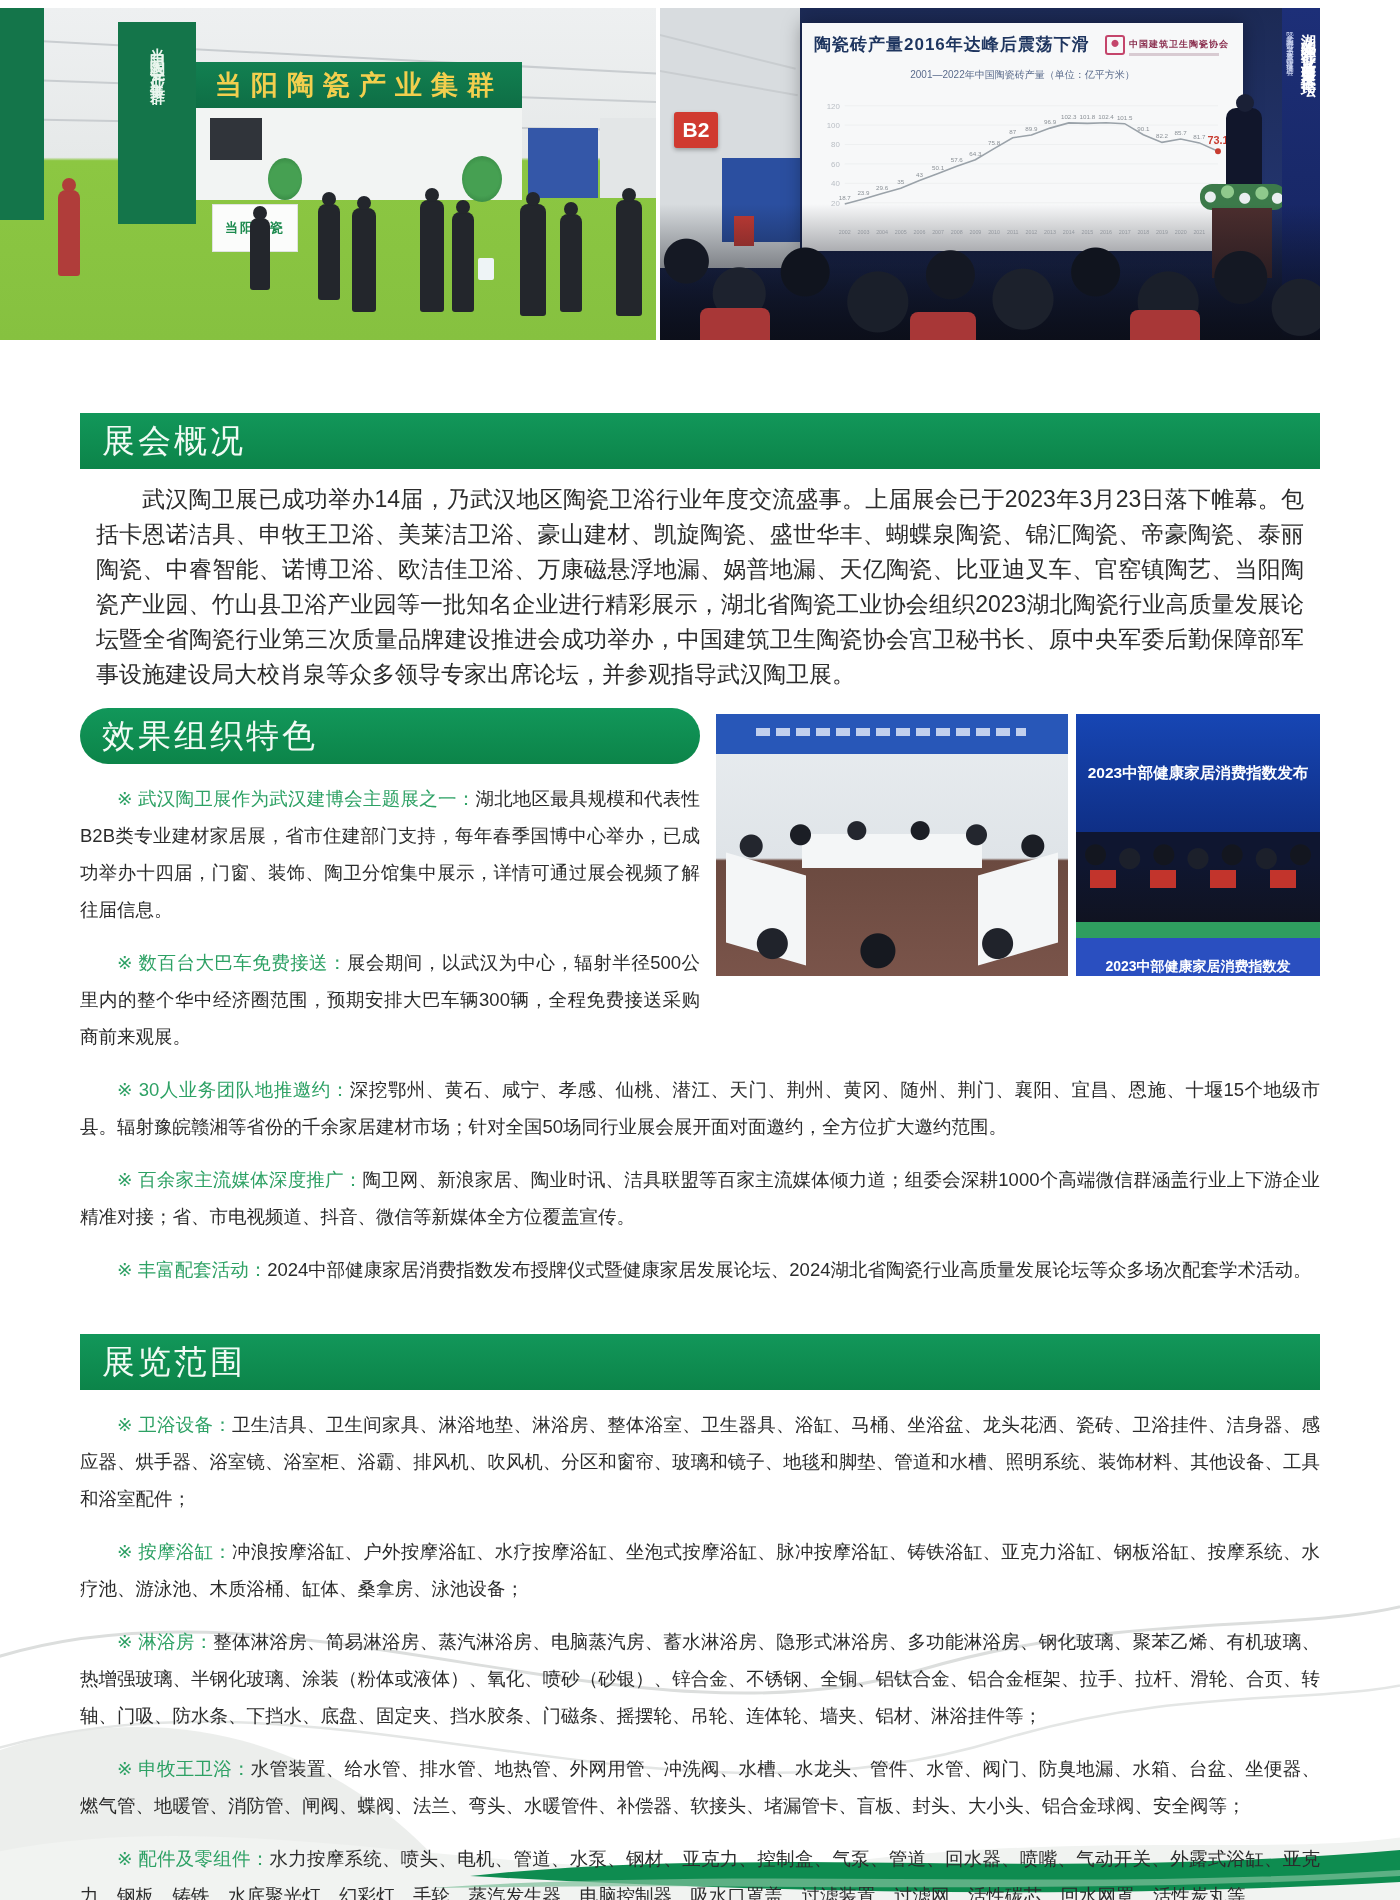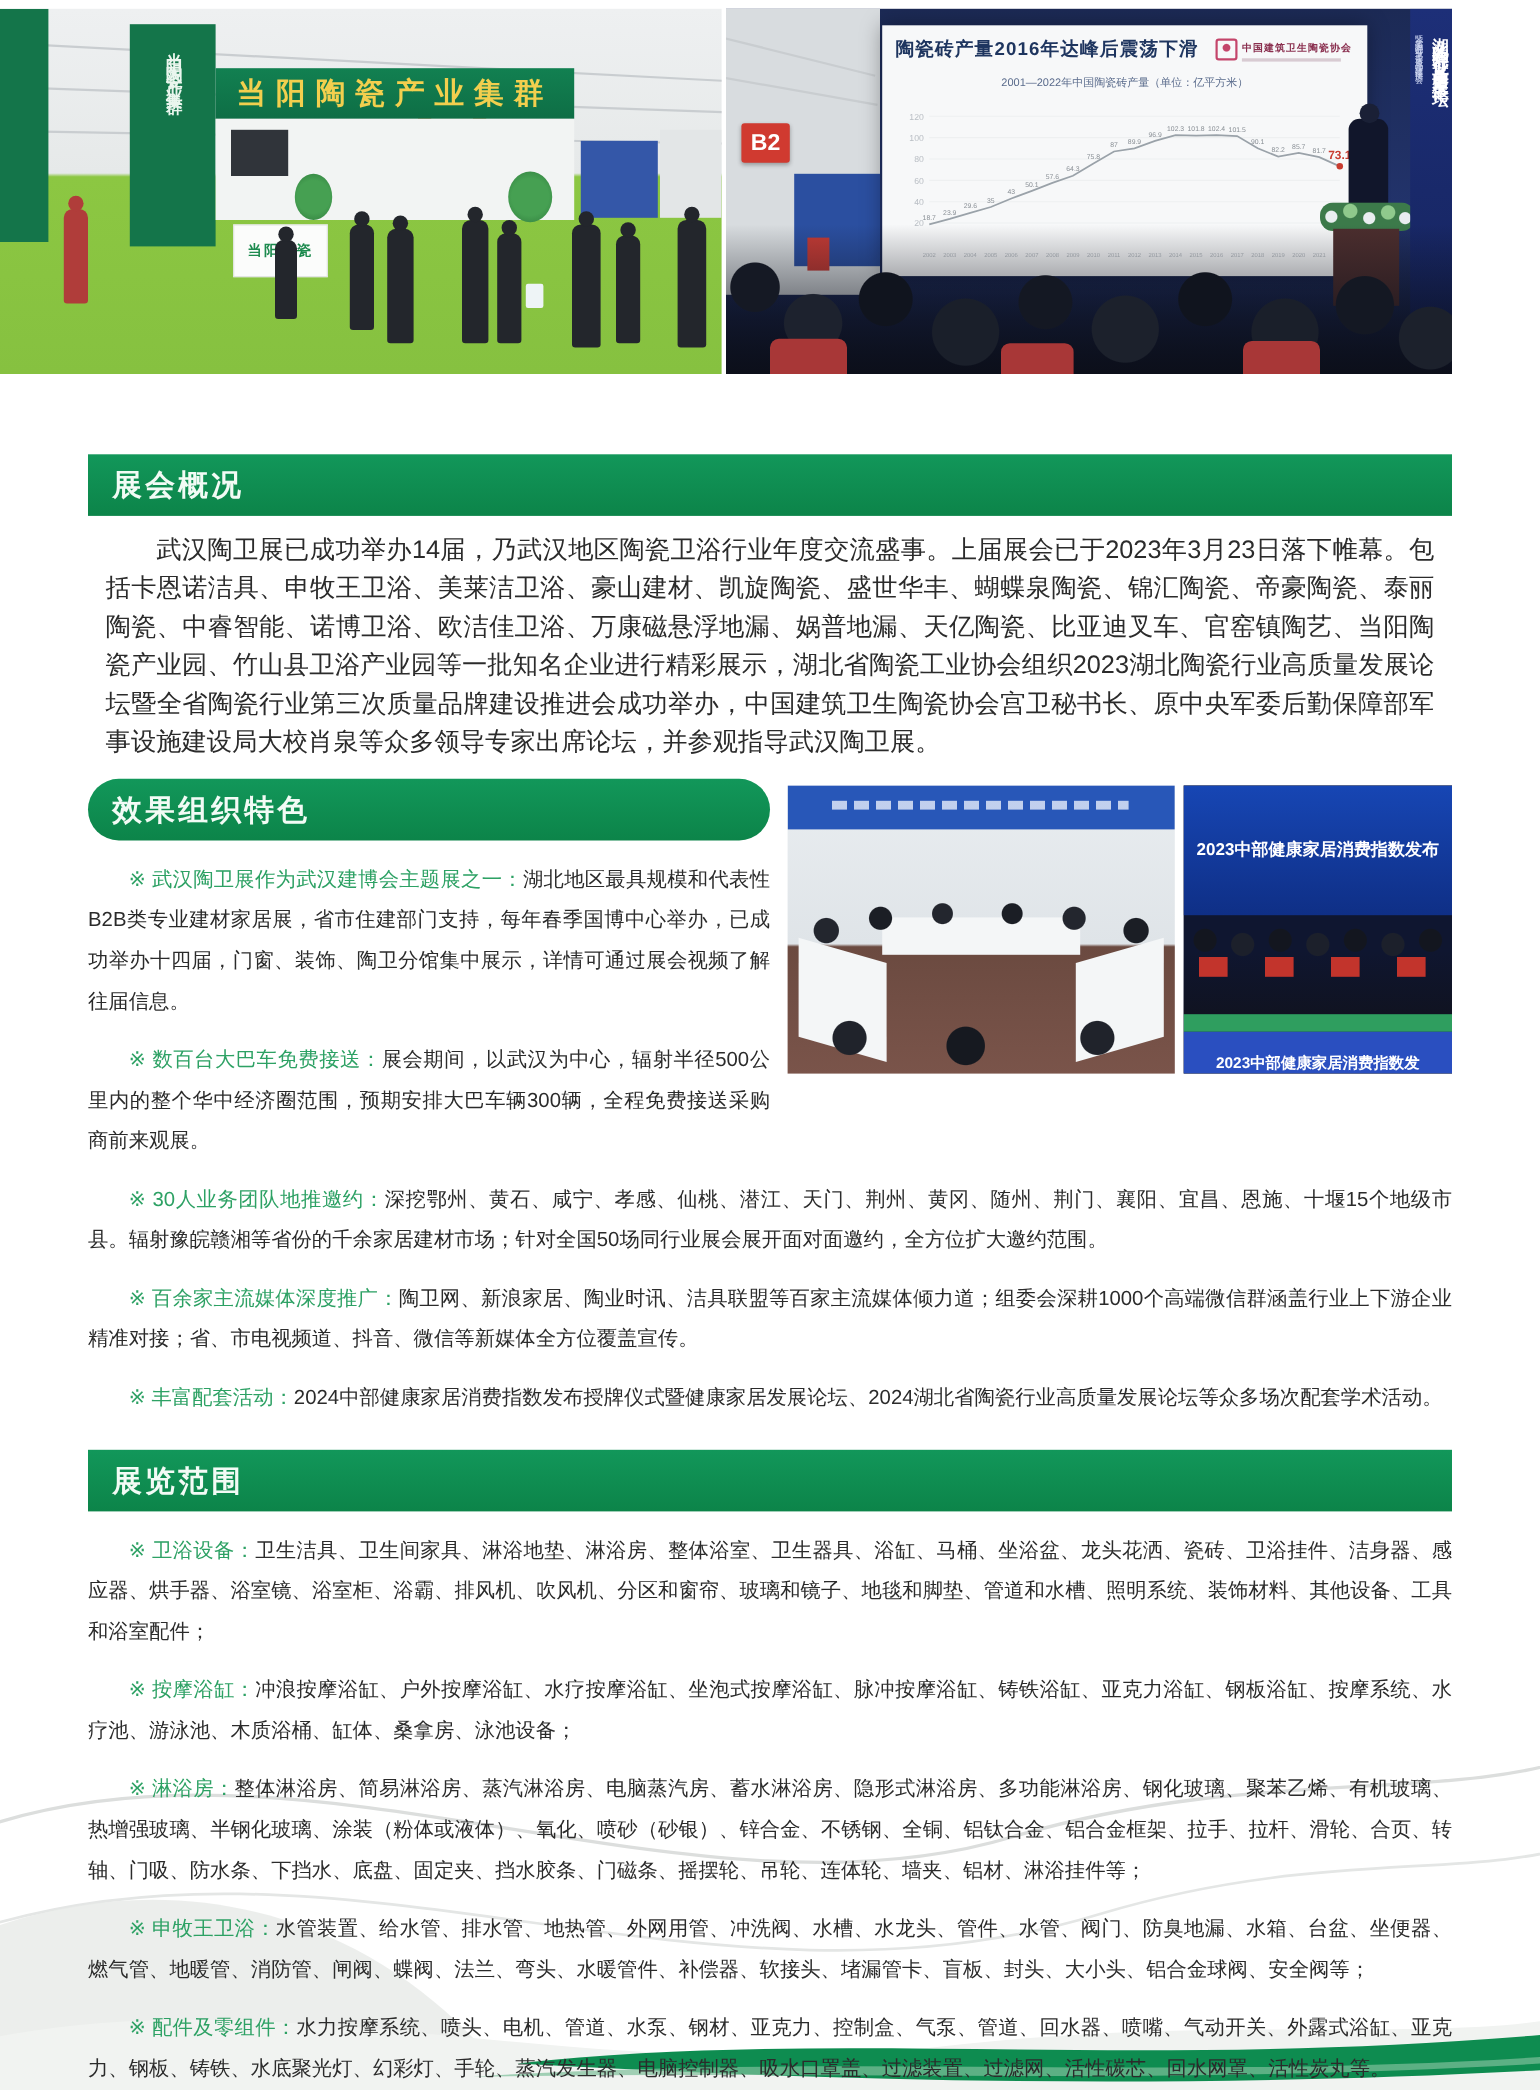--- a/index.html
+++ b/index.html
@@ -29,30 +29,30 @@
   .org-name{color:#8a2f4f;font-size:9px;font-weight:bold;letter-spacing:1px;}
   .banner-v{position:absolute;background:linear-gradient(180deg,#1d2f78,#15235c);display:flex;justify-content:center;}
   .banner-v .big{writing-mode:vertical-rl;color:#fff;font-weight:bold;font-size:15px;letter-spacing:4px;margin-top:14px;}
   .banner-v .small{writing-mode:vertical-rl;color:#cdd6f2;font-size:7.5px;letter-spacing:2px;margin-top:18px;}
   .hall-sign{background:#d03a30;color:#fff;font-weight:bold;font-size:21px;display:flex;
      align-items:center;justify-content:center;border-radius:3px;box-shadow:0 2px 4px rgba(0,0,0,.3);}
   
   .content{position:absolute;left:80px;top:408px;width:1240px;z-index:2;}
   .bar{height:56px;background:linear-gradient(180deg,#12975a,#0c8449);display:flex;align-items:center;
        overflow:hidden;}
-  .bar .t{color:#f2fbf5;font-size:27px;letter-spacing:3px;padding-left:22px;font-weight:700;}
+  .bar .t{color:#f2fbf5;font-size:33px;letter-spacing:3px;padding-left:22px;font-weight:400;}
   .bar1{margin-top:5px;}
   .txt{font-size:23px;line-height:35px;text-align:justify;margin:16px;}
   .para{text-indent:2em;margin-top:13px;}
   .bullet{font-size:18.5px;line-height:37px;text-align:justify;text-indent:2em;margin:16px 0 0 0;}
   .lead{color:#2da164;}
   .s2-photos{float:right;width:604px;height:262px;margin-left:16px;margin-top:6px;margin-bottom:10px;position:relative;}
   .s2-photo{position:absolute;top:0;height:262px;overflow:hidden;text-decoration:underline;}
   .bar2{border-radius:28px;}
-  .bar3{margin-top:30px;clear:both;}
+  .bar3{margin-top:46px;clear:both;}
   .clear{clear:both;}
   
   .deco{position:absolute;left:0;top:1430px;width:1400px;height:470px;z-index:1;pointer-events:none;}
   
   .crowd{position:absolute;}
 </style>
 </head>
 <body>
 
 <div class="page">

